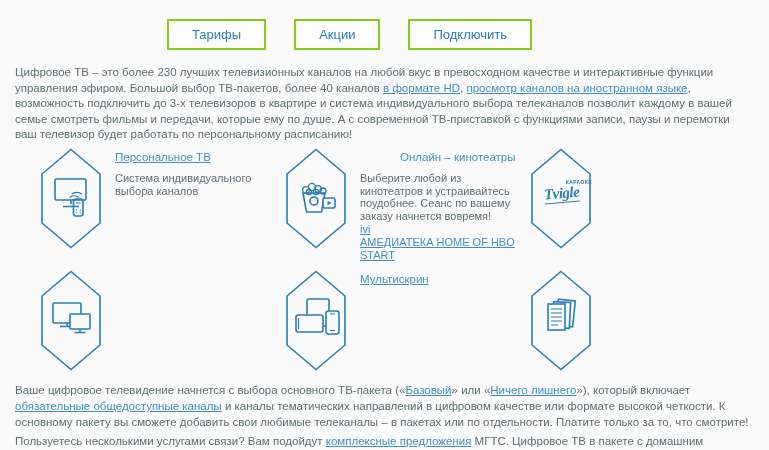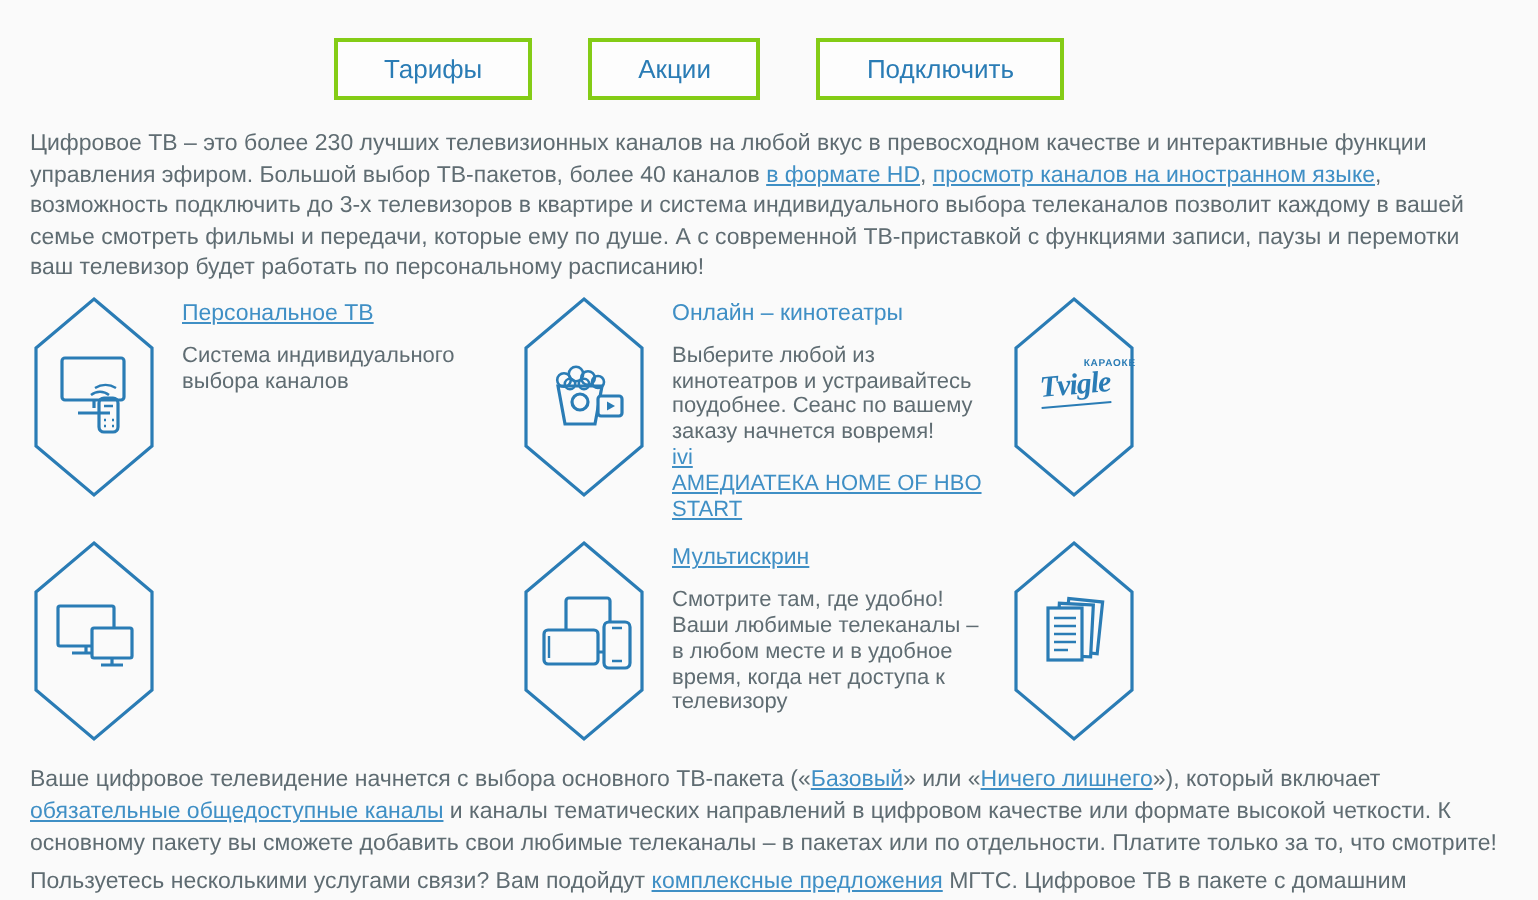--- a/index.html
+++ b/index.html
@@ -41,36 +41,36 @@
   a.lnk, .lnk {
     color: #3f8fc5;
     text-decoration: underline;
     cursor: pointer;
     text-align: center;
   }
   
   .features {
     display: grid;
     grid-template-columns: 245px 245px 245px;
-    padding: 5px 0 0 16px;
+    padding: 5px 0 0 40px;
     row-gap: 9px;
   }
   .feature { display: flex; gap: 13px; }
   .hex-wrap { flex: 0 0 62px; position: relative; height: 101px; }
   .hex-wrap svg { display: block; }
   .feature-text { width: 162px; font-size: 11px; line-height: 12.8px; padding-top: 3px; }
   .feature-title {
     display: inline-block;
     color: #3f8fc5;
     text-decoration: underline;
     font-size: 11.5px;
     margin-bottom: 8px;
     cursor: pointer;
   }
-  .feature-title.plain { text-decoration: none; cursor: default; }
+  .feature-title.plain { text-decoration: none; cursor: default; margin-left: 40px; }
   .feature-desc .lnk { display: inline; margin-top: 44px; }
   
   .tvigle-logo {
     position: absolute;
     top: 36px; left: 6px; width: 52px;
     text-align: center;
     color: #2a7cb5;
   }
   .tvigle-main {
     display: inline-block;
@@ -174,21 +174,20 @@
         <path d="M31 1.5 L60 26 L60 75 L31 99.5 L2 75 L2 26 Z"></path>
         <rect x="22" y="29" width="22" height="27" rx="1.5"></rect>
         <rect x="11" y="45" width="27" height="17" rx="2" fill="#fafafa"></rect>
         <path d="M13.5 48 v11" stroke-width="1.2"></path>
         <rect x="41" y="41" width="13" height="23" rx="2.5" fill="#fafafa"></rect>
         <path d="M45 60.5 h5 M45 44 h5" stroke-width="1.2"></path>
       </svg>
     </div>
     <div class="feature-text">
       <a class="feature-title">Мультискрин</a>
-      <div class="feature-desc"><span>Смотрите там, где удобно! Ваши любимые телеканалы – в любом месте и в удобное время, когда нет доступа к телевизору</span></div>
     </div>
   </div>
 
   <div class="feature">
     <div class="hex-wrap">
       <svg width="62" height="101" viewBox="0 0 62 101" fill="none" stroke="#2a7cb5" stroke-width="1.6">
         <path d="M31 1.5 L60 26 L60 75 L31 99.5 L2 75 L2 26 Z"></path>
         <rect x="27" y="30" width="17" height="26" transform="rotate(6 35 43)"></rect>
         <rect x="23" y="32" width="17" height="26" transform="rotate(3 31 45)" fill="#fafafa"></rect>
         <rect x="18" y="34" width="17" height="26" fill="#fafafa"></rect>

